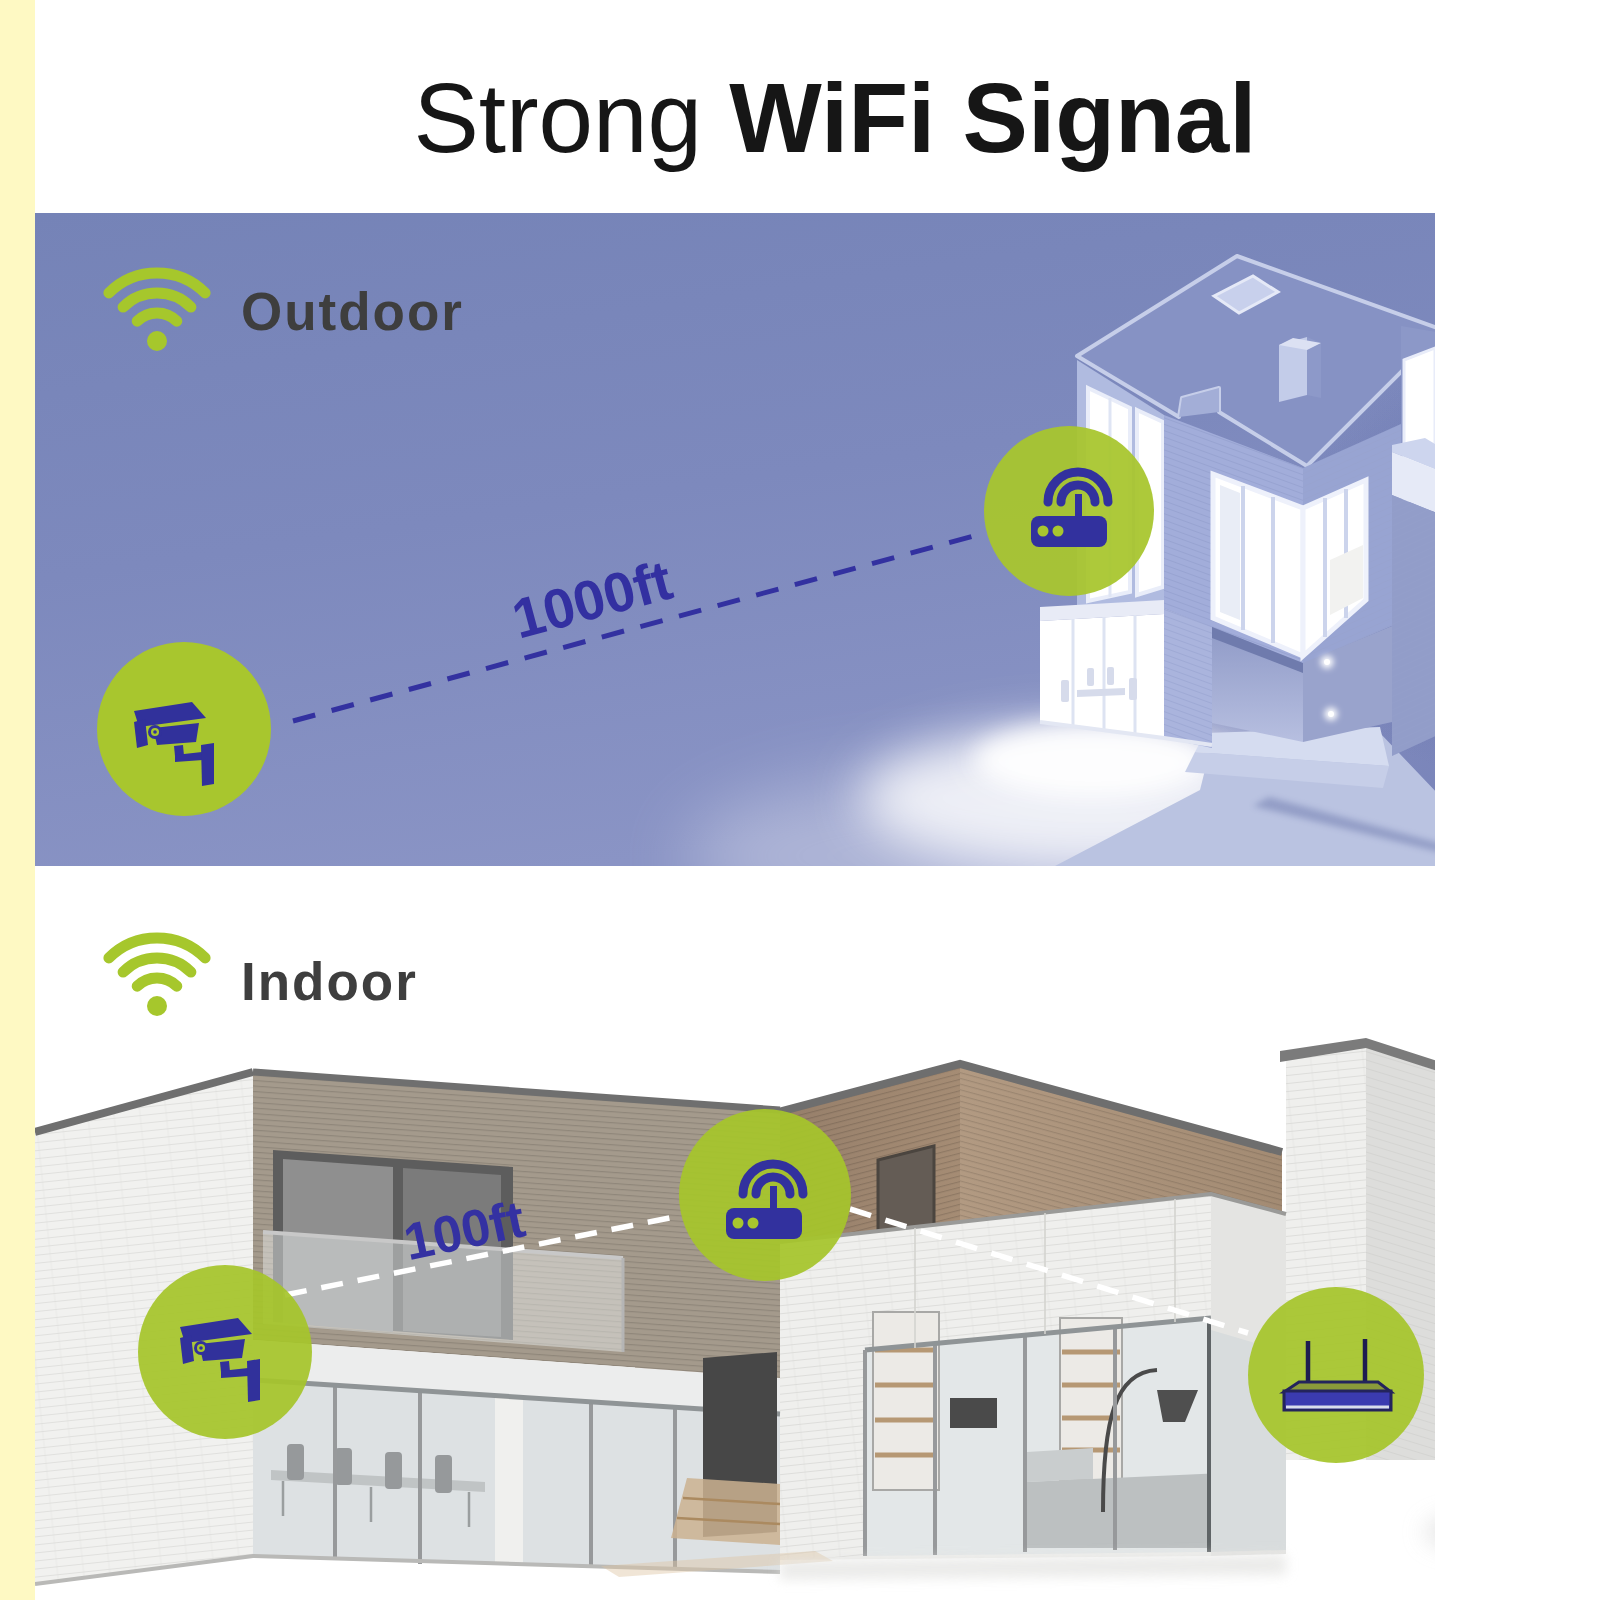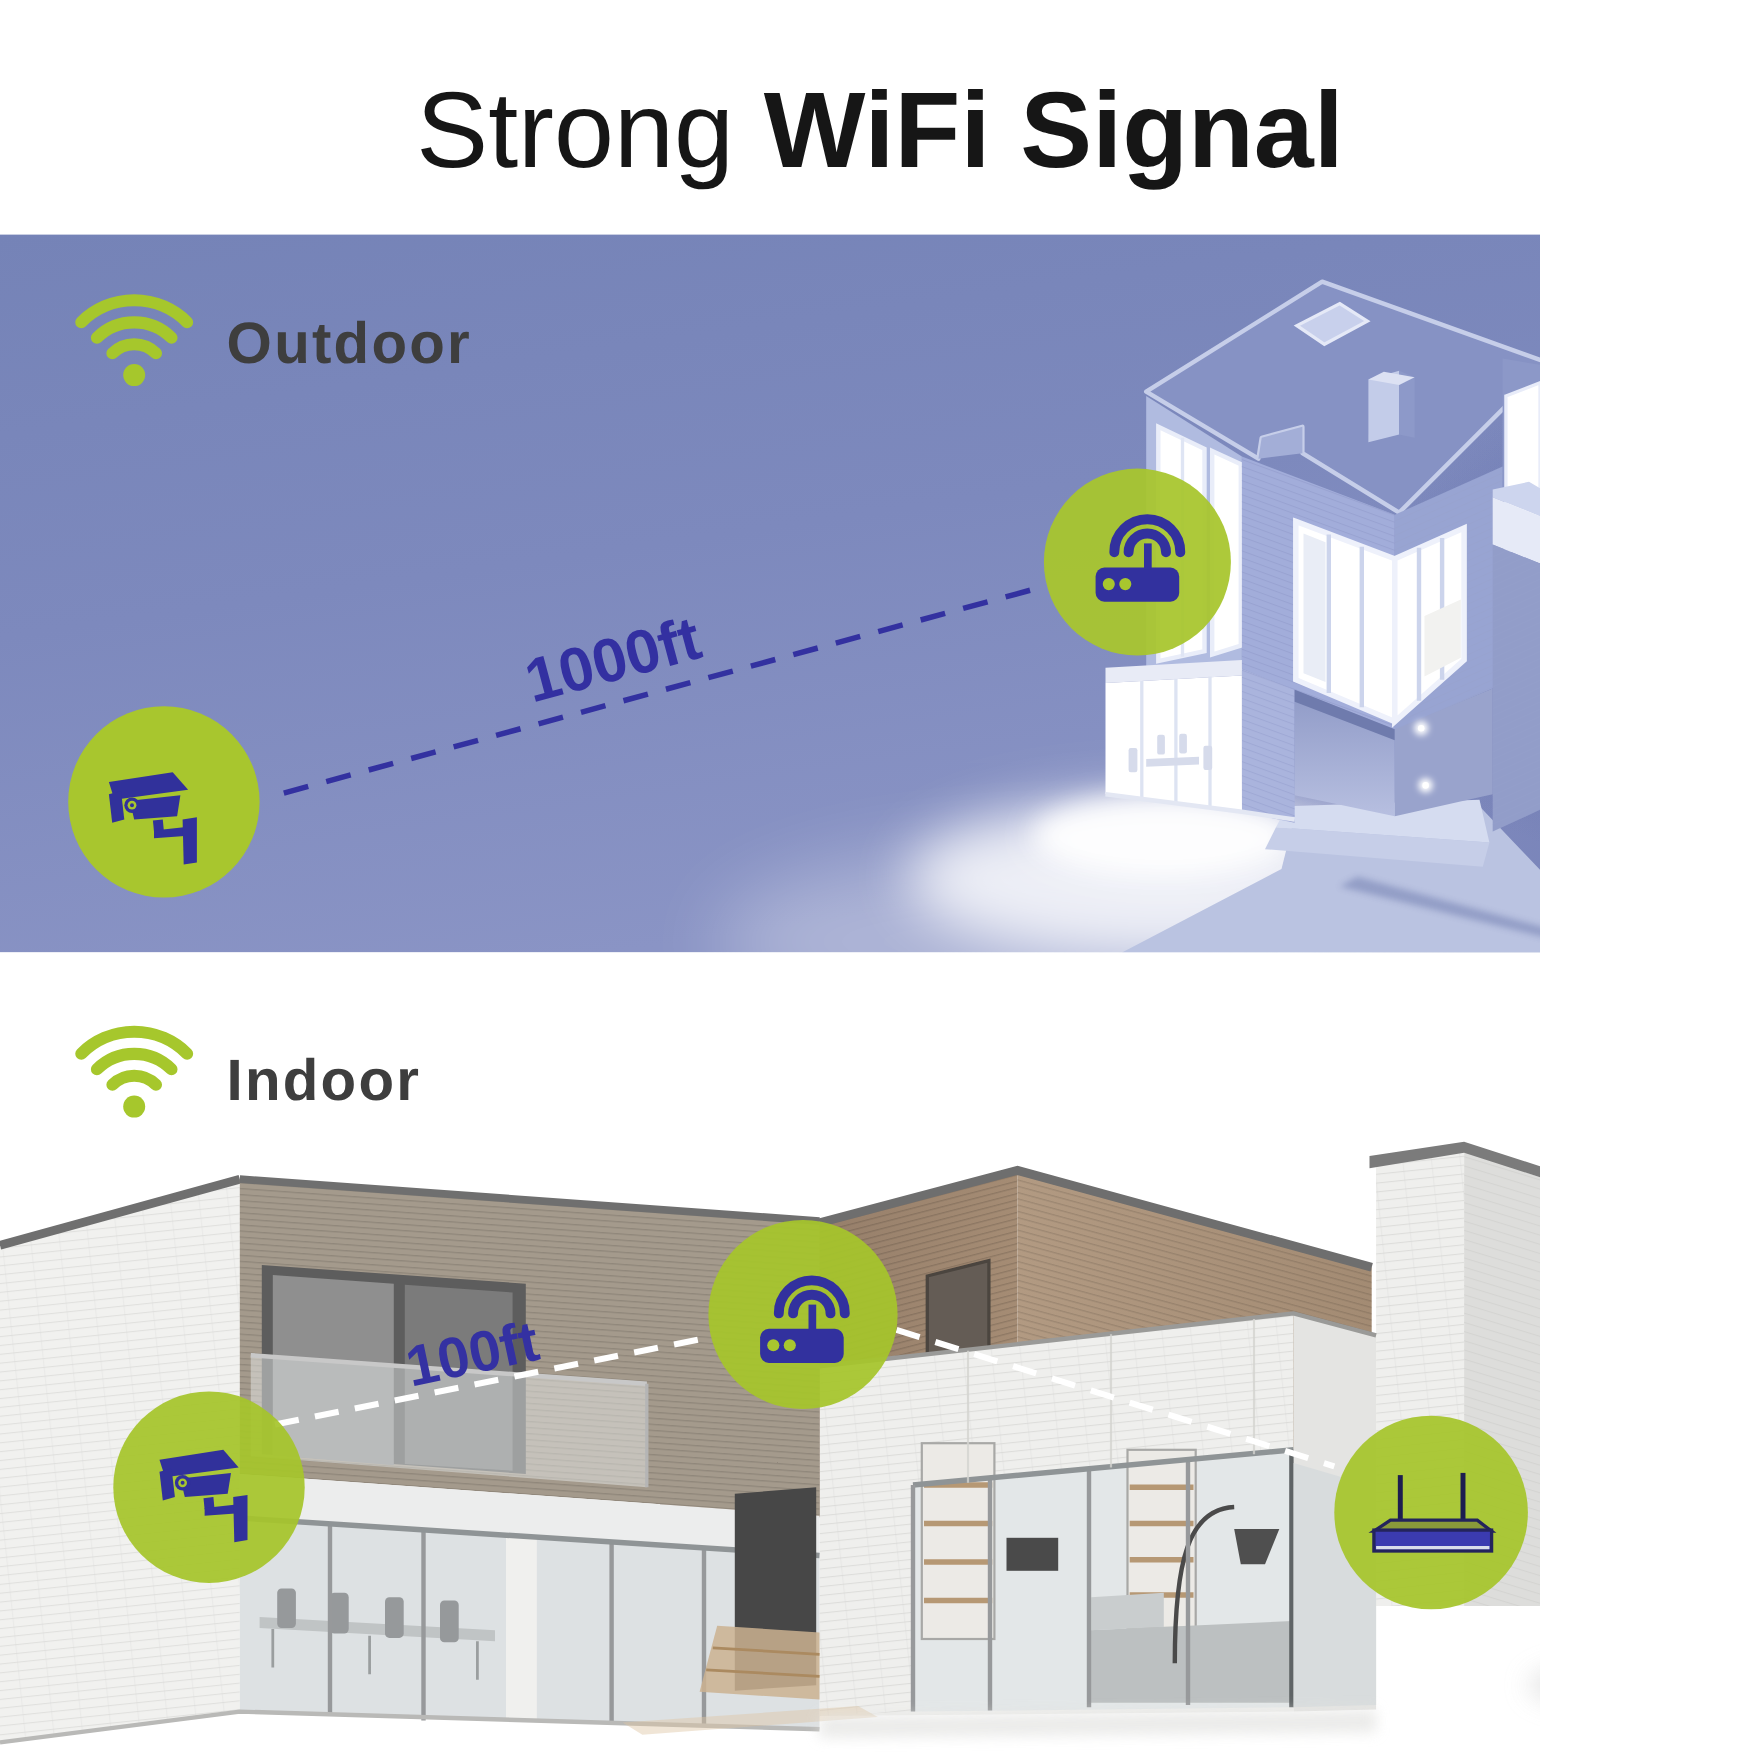--- a/index.html
+++ b/index.html
@@ -1,17 +1,17 @@
 <!DOCTYPE html>
 <html><head>
 <meta charset="utf-8">
 <style>
 html,body{margin:0;padding:0;background:#ffffff;}
-#page{position:relative;width:1400px;height:1600px;overflow:hidden;background:#14b8a6;
-  font-family:"Liberation Sans",sans-serif;}
+#page{position:relative;width:1400px;height:1600px;overflow:hidden;background:#fef9c3;
+  font-family:"Liberation Sans",sans-serif;padding-left:35px;}
 svg{display:block;}
 </style>
 </head>
 <body>
 <div id="page">
 <svg width="1600" height="1600" viewBox="0 0 1600 1600">
 <defs>
   <linearGradient id="panelGrad" x1="0" y1="0" x2="0.35" y2="1">
     <stop offset="0" stop-color="#7583b7"></stop>
     <stop offset="0.5" stop-color="#7d89bd"></stop>

